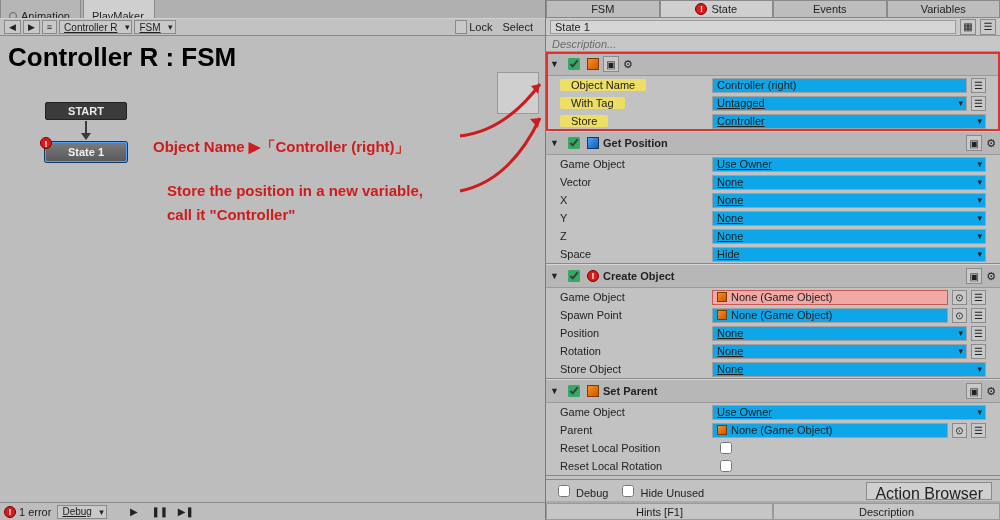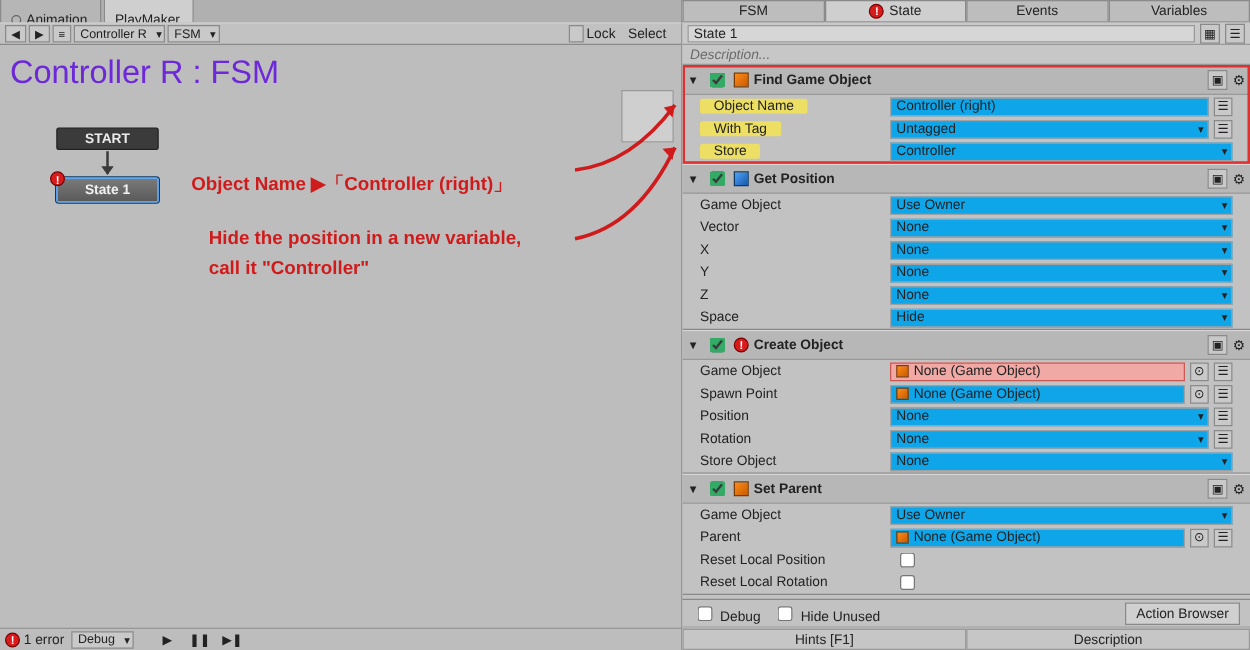--- a/index.html
+++ b/index.html
@@ -12,26 +12,26 @@
   .tab-strip { display:flex; background:#b0b0b0; height:18px; align-items:flex-end; }
   .tab { padding:17px 10px 2px 8px; background:#b6b6b6; border:1px solid #8a8a8a; border-bottom:none; margin-right:2px; font-size:11px; display:flex; align-items:center; gap:4px; height:17px; }
   .tab.active { background:#cfcfcf; }
   .dot { width:8px; height:8px; border-radius:50%; border:1px solid #666; display:inline-block; }
 
   
   .toolbar { display:flex; align-items:center; gap:2px; background:#c2c2c2; height:18px; border-top:1px solid #d0d0d0; border-bottom:1px solid #8a8a8a; padding:0 4px; font-size:11px; }
   .tbtn { background:#c9c9c9; border:1px solid #8a8a8a; height:14px; padding:0 4px; font-size:10px; display:flex; align-items:center; }
   .tri { font-size:9px; }
   .sep { width:6px; }
-  .dropdown { border:1px solid #8a8a8a; background:#c9c9c9; height:14px; padding:0 14px 0 4px; font-size:10px; display:flex; align-items:center; position:relative; }
+  .dropdown { border:1px solid #8a8a8a; background:#c9c9c9; height:14px; padding:0 14px 0 4px; font-size:10px; display:flex; align-items:center; position:relative;text-decoration:underline; }
   .dropdown::after { content:"▾"; position:absolute; right:2px; font-size:9px; }
 
   
   .canvas { flex:1 1 auto; position:relative; background:#bdbdbd; overflow:hidden; }
-  .title-big { position:absolute; left:8px; top:6px; font-size:26px; font-weight:normal; color:#6d28d9; }
+  .title-big { position:absolute; left:8px; top:6px; font-size:26px; font-weight:bold; color:#000000; }
   .node-start { position:absolute; left:45px; top:66px; width:82px; height:18px; background:#3b3b3b; color:#eaeaea; border:1px solid #222; border-radius:2px; text-align:center; line-height:16px; font-weight:bold; }
   .arrow-start { position:absolute; left:85px; top:85px; width:2px; height:18px; background:#3a3a3a; }
   .arrow-start::after { content:""; position:absolute; left:-4px; bottom:-1px; border-left:5px solid transparent; border-right:5px solid transparent; border-top:7px solid #3a3a3a; }
   .node-state { position:absolute; left:45px; top:106px; width:82px; height:20px; background:linear-gradient(#7a7a7a,#5a5a5a); color:#f0f0f0; border:1px solid #4aa3ff; text-align:center; line-height:18px; font-weight:bold; border-radius:2px; box-shadow:0 0 0 1px #0d3a66; }
   .badge-err { position:absolute; width:12px; height:12px; background:#d81c1c; border-radius:50%; color:#fff; font-size:9px; font-weight:bold; text-align:center; line-height:12px; border:1px solid #7a0000; }
   .mini { position:absolute; right:6px; top:36px; width:42px; height:42px; background:#cfcfcf; border:1px solid #999; }
 
   .anno { position:absolute; color:#cf1b1b; font-weight:bold; font-size:15px; }
   .curve-arrow { position:absolute; pointer-events:none; }
 
@@ -69,21 +69,21 @@
   .prop-label .hl { background:rgba(255,235,59,.7); padding:0 11px; border-radius:2px; }
   .prop-field { flex:1; height:15px; background:#0ea5e9; border:1px solid #a0a0a0; padding:0 4px; font-size:11px; display:flex; align-items:center; position:relative; }
   .prop-field.error { background:#f1a9a5; border-color:#c85a55; }
   .prop-field.dropdown::after { content:"▾"; position:absolute; right:3px; font-size:9px; }
   .pad4 { padding-left:4px; }
   .small-sq { width:15px; height:15px; border:1px solid #8a8a8a; background:#c9c9c9; font-size:10px; display:flex; align-items:center; justify-content:center; margin-left:2px; }
   .chk-plain { width:12px; height:12px; }
 
   .insp-footer { border-top:1px solid #888; background:#c2c2c2; }
   .footer-row { display:flex; align-items:center; height:22px; gap:10px; padding:0 8px; border-bottom:1px solid #aaa; }
-  .action-browser-btn { margin-left:auto; border:1px solid #8a8a8a; background:#d0d0d0; padding:2px 8px; height:18px; font-size:11px; }
+  .action-browser-btn { margin-left:auto; border:1px solid #8a8a8a; background:#d0d0d0; padding:2px 8px; height:18px; font-size:16px; }
   .hints-row { display:flex; height:18px; border-top:1px solid #aaa; }
   .hints-cell { flex:1; text-align:center; line-height:17px; border:1px solid #9a9a9a; background:#c6c6c6; font-size:11px; }
 
   
   .bang { width:12px; height:12px; border-radius:50%; background:#d81c1c; color:#fff; font-size:9px; font-weight:bold; display:flex; align-items:center; justify-content:center; border:1px solid #7a0000; }
 </style>
 </head>
 <body>
 
 <div class="root">
@@ -113,21 +113,21 @@
 
     <div class="canvas">
       <div class="title-big">Controller R : FSM</div>
       <div class="node-start">START</div>
       <div class="arrow-start"></div>
       <div class="node-state">State 1</div>
       <div class="badge-err" style="left:40px; top:101px;">!</div>
       <div class="mini"></div>
 
       <div class="anno" style="left:153px; top:102px;">Object Name ▶「Controller (right)」</div>
-      <div class="anno" style="left:167px; top:146px;">Hide the position in a new variable,</div>
+      <div class="anno" style="left:167px; top:146px;">Store the position in a new variable,</div>
       <div class="anno" style="left:167px; top:170px;">call it "Controller"</div>
 
       <svg class="curve-arrow" style="left:455px; top:40px;" width="95" height="65">
         <path d="M 5 60 Q 50 55 85 8" stroke="#cf1b1b" stroke-width="3" fill="none"></path>
         <path d="M 85 8 L 76 10 L 83 18 Z" fill="#cf1b1b"></path>
       </svg>
       <svg class="curve-arrow" style="left:455px; top:70px;" width="95" height="95">
         <path d="M 5 85 Q 55 75 85 12" stroke="#cf1b1b" stroke-width="3" fill="none"></path>
         <path d="M 85 12 L 75 13 L 83 22 Z" fill="#cf1b1b"></path>
       </svg>
@@ -166,21 +166,20 @@
     </div>
     <div class="desc-row">Description...</div>
 
     <div class="actions-scroll">
 
       <div class="action highlight">
         <div class="action-header">
           <span class="fold">▼</span>
           <input type="checkbox" class="chk" checked="" style="">
           <span class="cube"></span>
-          <span class="action-title">Find Game Object</span>
           <span class="sq-btn">▣</span>
           <span class="gear">⚙</span>
         </div>
         <div class="prop-row">
           <div class="prop-label"><span class="hl">Object Name</span></div>
           <div class="prop-field">Controller (right)</div>
           <div class="small-sq">☰</div>
         </div>
         <div class="prop-row">
           <div class="prop-label"><span class="hl">With Tag</span></div>

